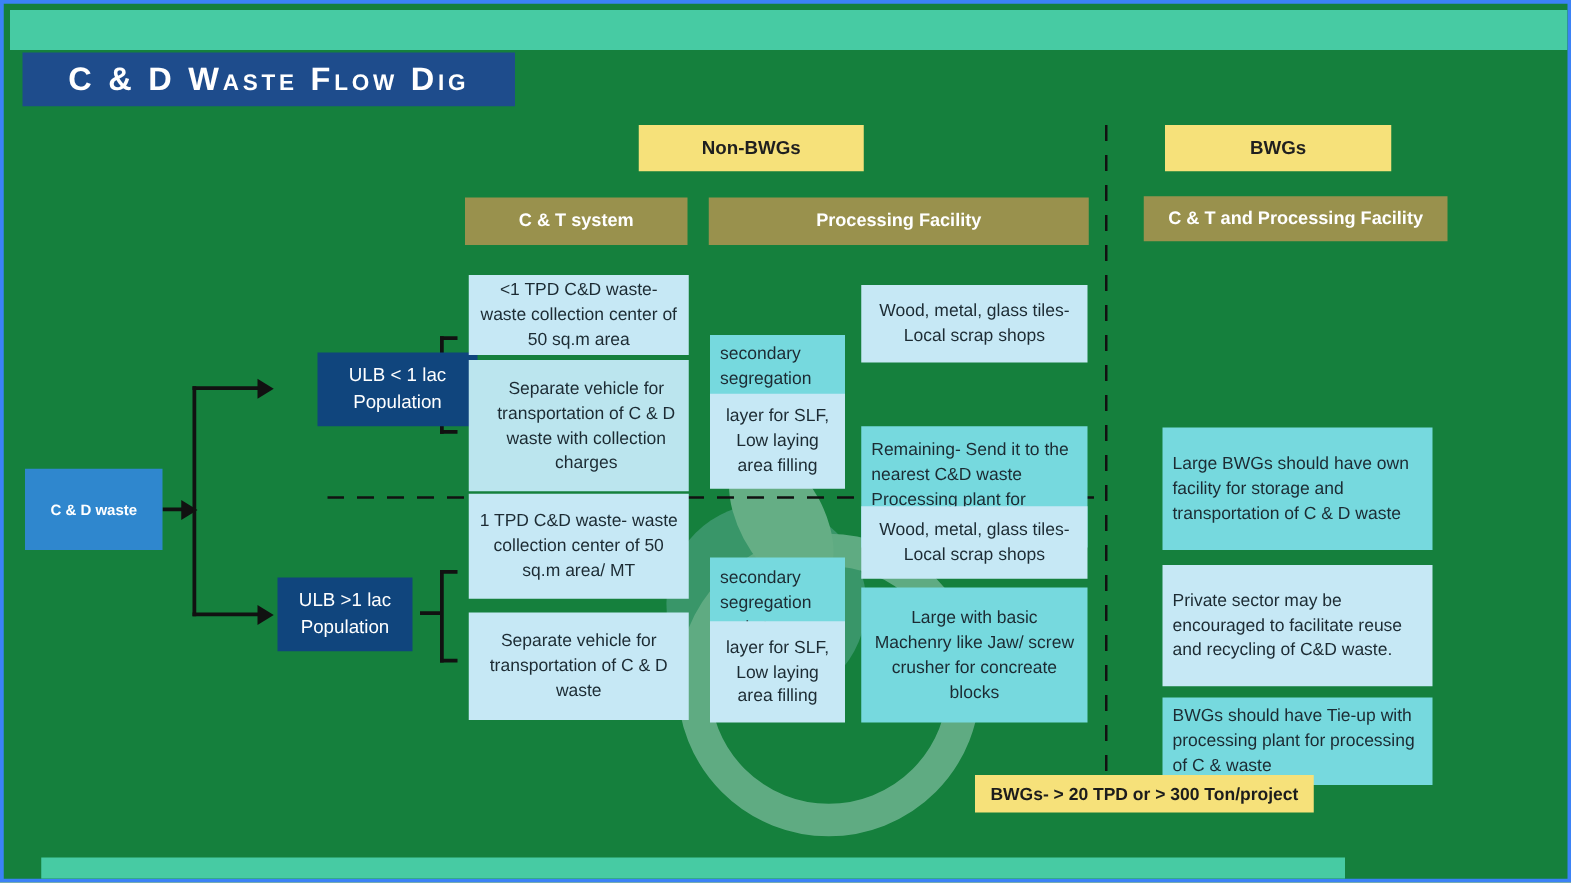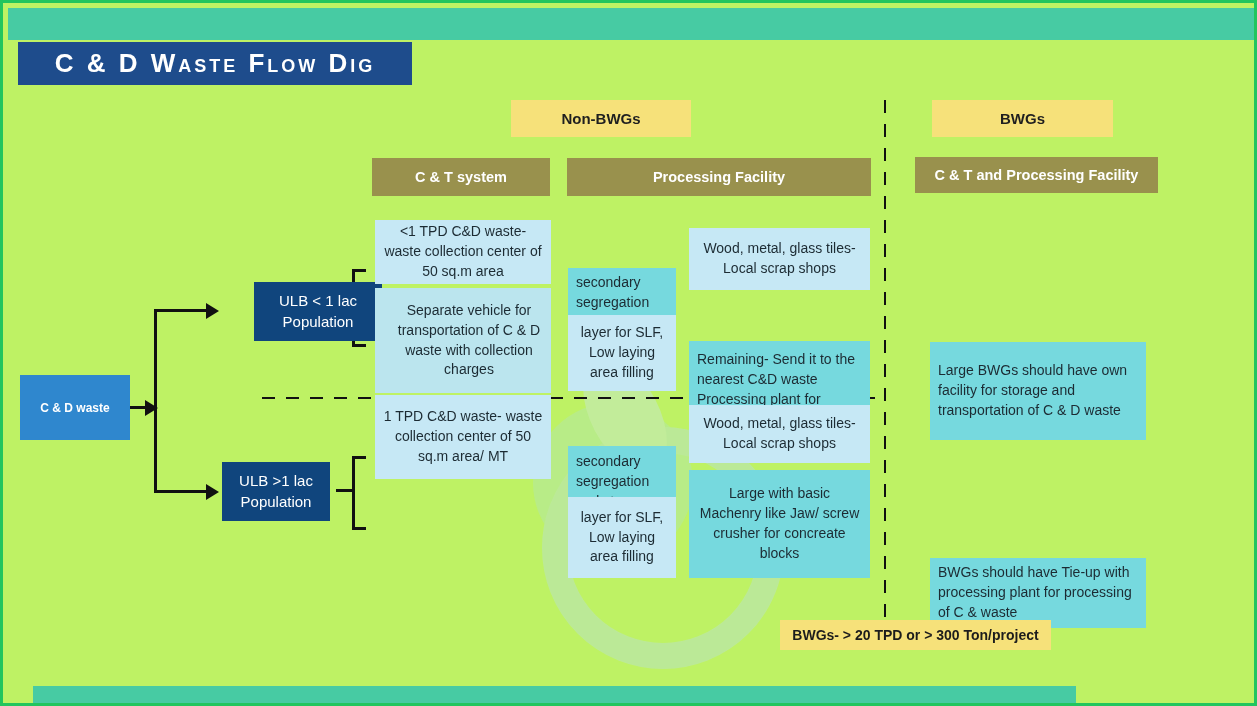--- a/index.html
+++ b/index.html
@@ -2,22 +2,22 @@
 <html style="--teal-bar: #47CBA3; --title-navy: #1E4C8C; --node-navy: #10457D; --node-blue: #2F87CE; --header-yellow: #F6E17A; --header-olive: #99914D; --box-light-blue: #C6E8F5; --box-soft-cyan: #BBE5EE; --box-cyan: #76D9DE;"><head>
 <meta charset="utf-8">
 <style>
   :root{
     --teal-bar:#47CBA3; --title-navy:#1E4C8C; --node-navy:#10457D; --node-blue:#2F87CE;
     --header-yellow:#F6E17A; --header-olive:#99914D;
     --box-light-blue:#C6E8F5; --box-soft-cyan:#BBE5EE; --box-cyan:#76D9DE;
   }
   html,body{margin:0;padding:0;background:#e9e9e9;}
   .canvas{
-    position:relative;width:1251px;height:700px;background:#bef264;
-    border:3px solid #22c55e;overflow:hidden;
+    position:relative;width:1251px;height:700px;background:#15803d;
+    border:3px solid #3b82f6;overflow:hidden;
     font-family:"Liberation Sans", sans-serif;color:#1c2b33;
   }
   .abs{position:absolute;box-sizing:border-box;}
   .bar{background:var(--teal-bar);}
   .title-box{
     background:var(--title-navy);color:#fff;display:flex;align-items:center;justify-content:center;
     font-weight:bold;font-size:26px;letter-spacing:3px;font-variant:small-caps;z-index:2;
   }
   .hdr{display:flex;align-items:center;justify-content:center;font-weight:bold;z-index:2;}
   .hdr-yellow{background:var(--header-yellow);color:#1f1f1f;font-size:15px;}
@@ -130,37 +130,43 @@
   <div class="abs box tone-light" style="left:686px;top:225px;width:181px;height:62px;">
     <span>Wood, metal, glass tiles-Local scrap shops</span>
   </div>
   <div class="abs box tone-cyan left" style="left:686px;top:292px;width:181px;height:97px;">
     <span>Remaining- Send it to the nearest C&amp;D waste Processing plant for further processing.</span>
   </div>
 
   <div class="abs box tone-light" style="left:372px;top:392px;width:176px;height:84px;">
     <span>1 TPD C&amp;D waste- waste collection center of 50 sq.m area/ MT</span>
   </div>
+  <div class="abs box tone-light" style="left:372px;top:487px;width:176px;height:86px;">
+    <span>Separate vehicle for transportation of C &amp; D waste</span>
+  </div>
 
   <div class="abs box tone-cyan left" style="left:565px;top:397px;width:108px;height:91px;">
     <span>secondary segregation and storage into 5 types</span>
   </div>
   <div class="abs box tone-light" style="left:565px;top:494px;width:108px;height:81px;">
     <span>layer for SLF, Low laying area filling</span>
   </div>
   <div class="abs box tone-light" style="left:686px;top:402px;width:181px;height:58px;">
     <span>Wood, metal, glass tiles-Local scrap shops</span>
   </div>
   <div class="abs box tone-cyan" style="left:686px;top:467px;width:181px;height:108px;">
     <span>Large with basic Machenry like Jaw/ screw crusher for concreate blocks</span>
   </div>
 
   <div class="abs box tone-cyan left" style="left:927px;top:293px;width:216px;height:98px;">
     <span>Large BWGs should have own facility for storage and transportation of C &amp; D waste</span>
   </div>
+  <div class="abs box tone-light left" style="left:927px;top:403px;width:216px;height:97px;">
+    <span>Private sector may be encouraged to facilitate reuse and recycling of C&amp;D waste.</span>
+  </div>
   <div class="abs box tone-cyan left" style="left:927px;top:509px;width:216px;height:70px;">
     <span>BWGs should have Tie-up with processing plant for processing of C &amp; waste</span>
   </div>
 
   <div class="abs footnote" style="left:777px;top:617px;width:271px;height:30px;">
     <span>BWGs- &gt; 20 TPD or &gt; 300 Ton/project</span>
   </div>
 
 </div>
 

